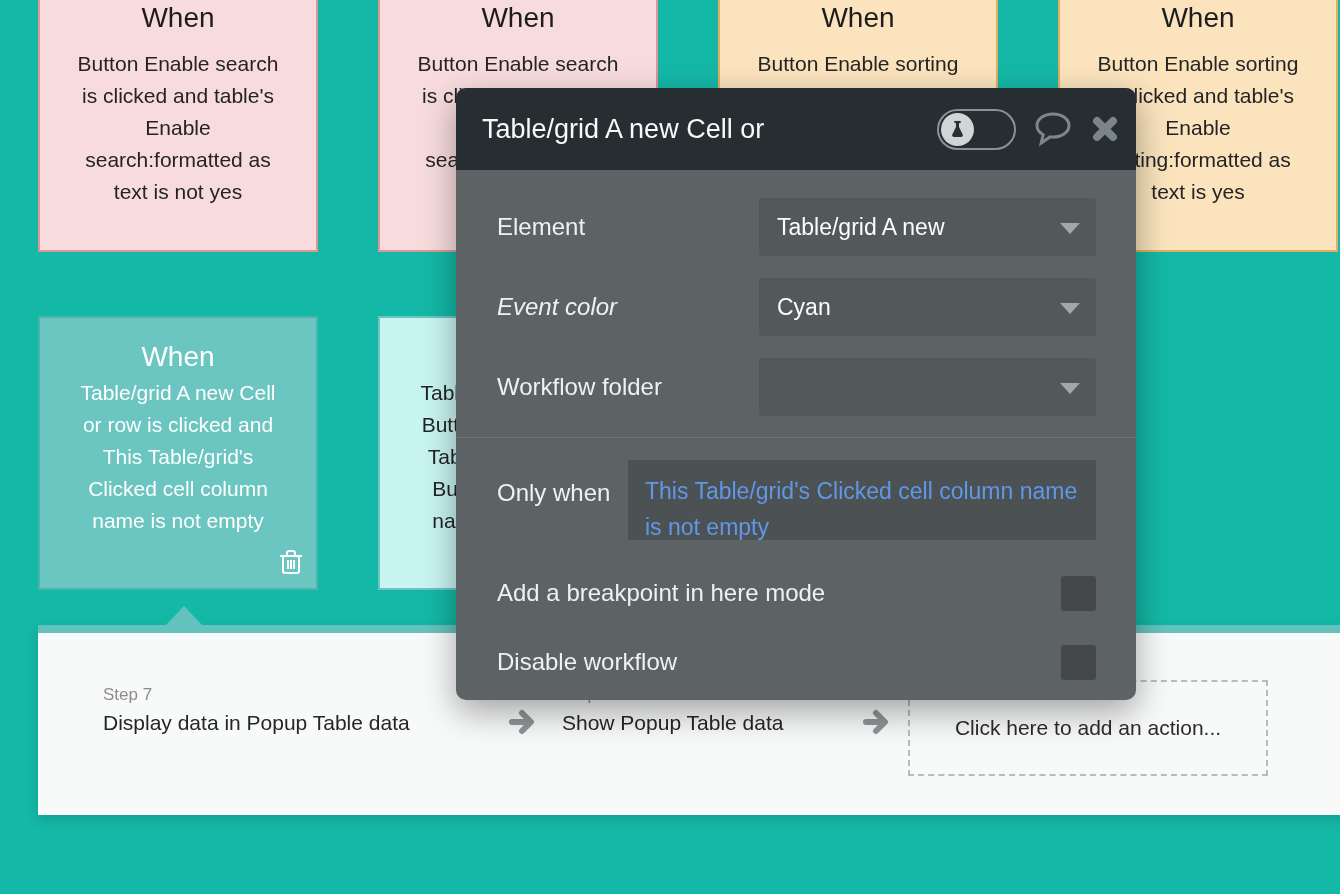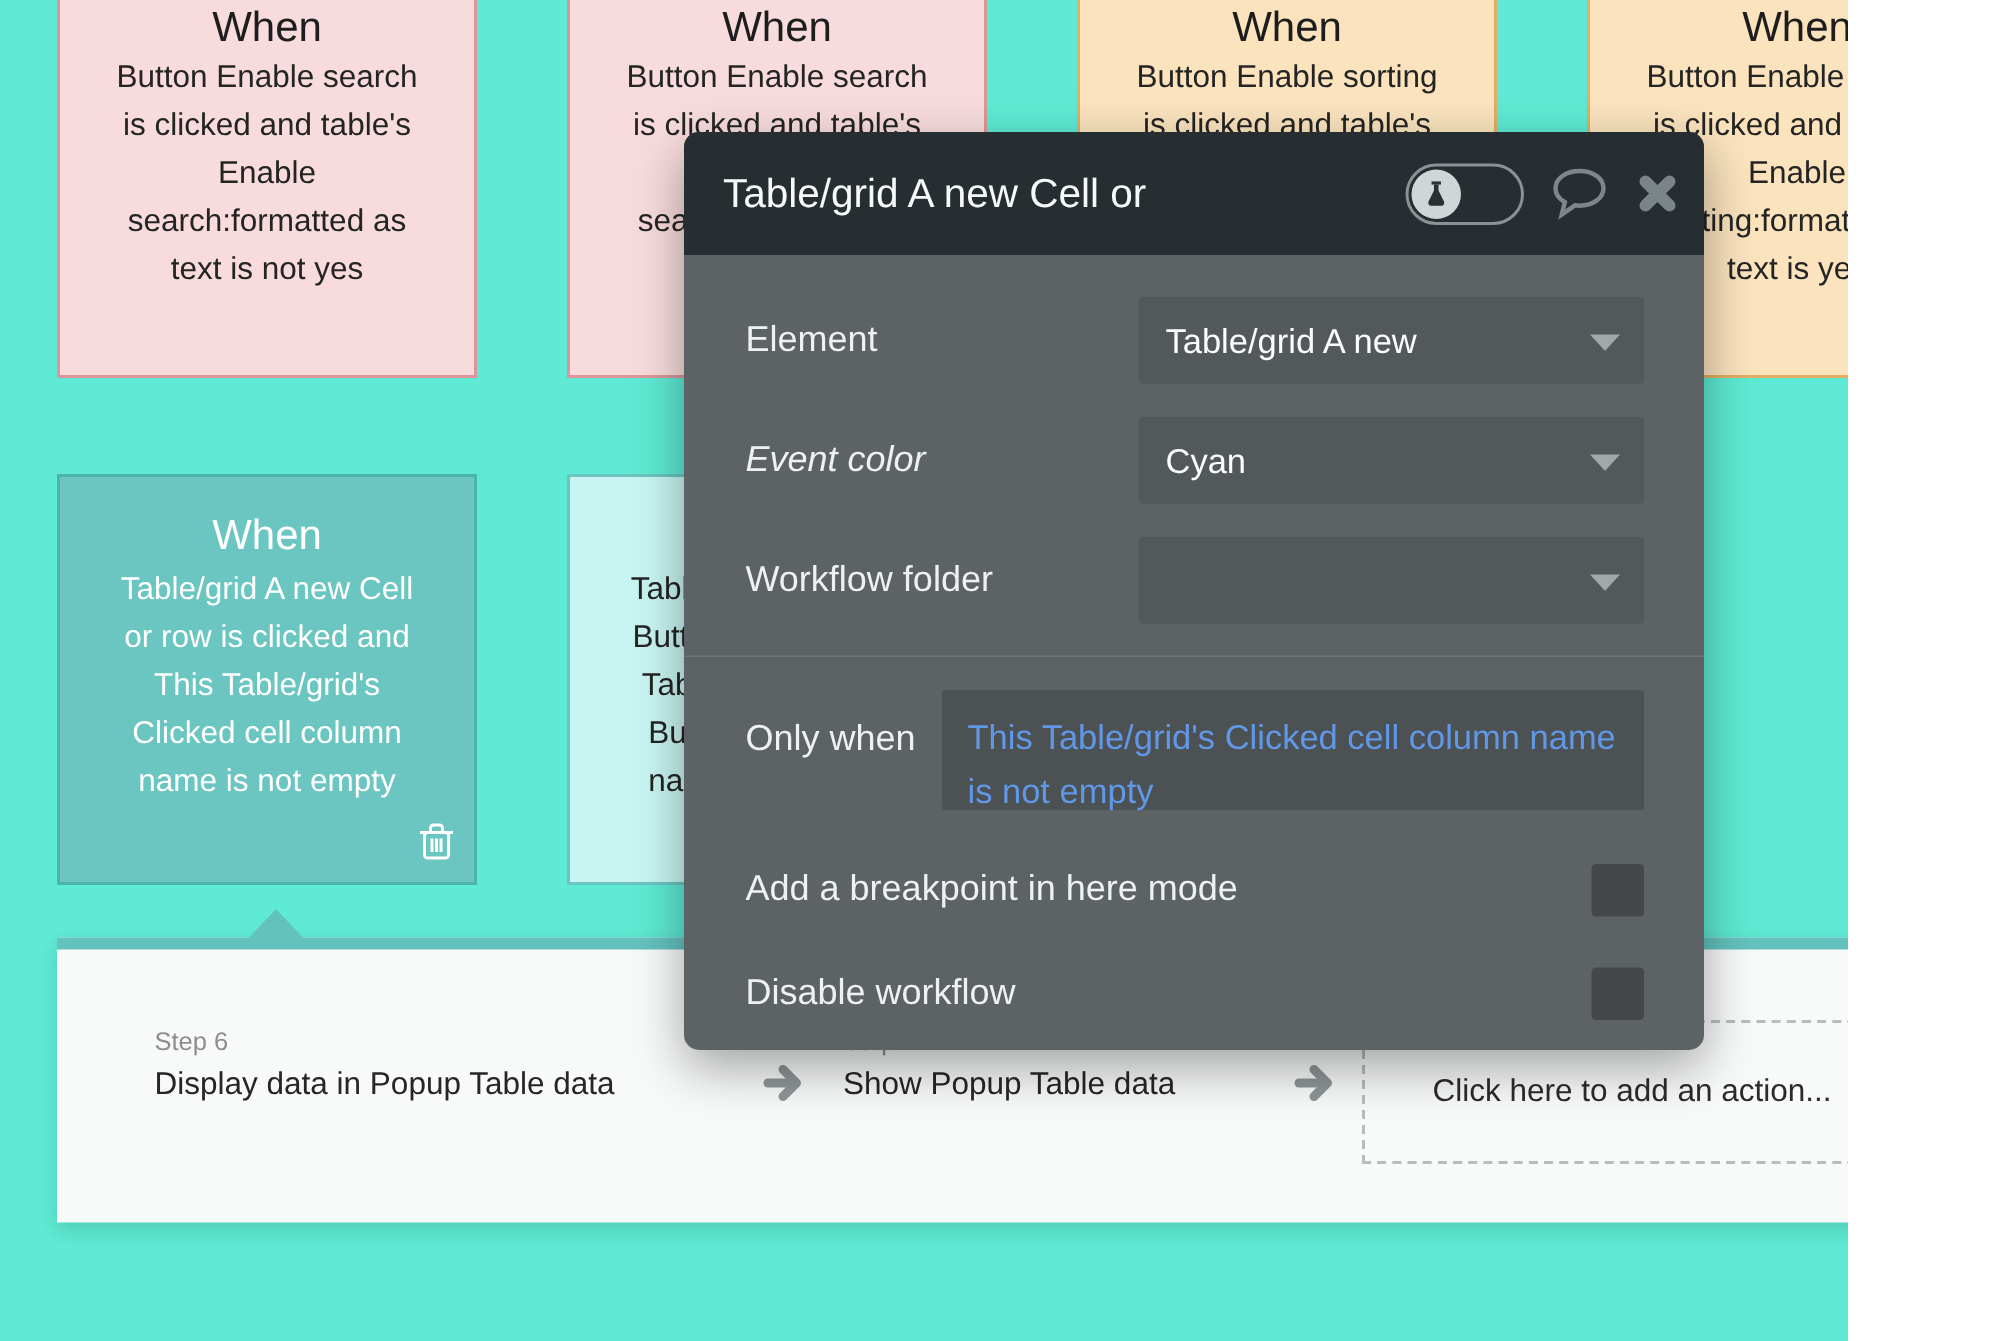--- a/index.html
+++ b/index.html
@@ -1,25 +1,25 @@
 <!DOCTYPE html>
 <html><head>
 <meta charset="utf-8">
 <style>
   * { margin:0; padding:0; box-sizing:border-box; }
   html,body { width:1340px; height:894px; overflow:hidden; background:#ffffff;
               font-family:"Liberation Sans", sans-serif; }
-  #stage { position:relative; width:1232px; height:894px; background:#5eead4; overflow:hidden; }
+  #stage { position:relative; width:1340px; height:894px; background:#14b8a6; overflow:hidden; }
 
   
   .card { position:absolute; width:280px; text-align:center; border:2px solid; }
   .card-title { font-size:28px; line-height:36px; color:#1d1d1d; }
   .card-body { font-size:21px; line-height:32px; color:#242424; white-space:pre-line; padding:0 8px; }
   .row1 { top:-10px; height:262px; padding-top:8px; }
-  .row1 .card-body { }
+  .row1 .card-body { margin-top:12px; }
   .row2 { top:316px; height:274px; padding-top:21px; }
   .row2 .card-body { margin-top:2px; }
   .card.pink   { background:#f8dcdd; border-color:#dd9598; }
   .card.orange { background:#fae3bd; border-color:#e3ad62; }
   .card.teal   { background:#6bc5c1; border-color:#4db3ae; }
   .card.teal .card-title, .card.teal .card-body { color:#ffffff; }
   .card.lightcyan { background:#c8f5f2; border-color:#6bc5c1; }
   .trash { position:absolute; right:12px; bottom:8px; }
 
   
@@ -124,21 +124,21 @@
     <div class="card-body">Table/grid A new Cell
 Button is clicked and
 Table/grid's Clicked
 Button cell column
 name is not empty</div>
   </div>
 
   <div id="action-strip">
     <div id="notch"></div>
 
-    <div class="step-label" style="left:65px;">Step 6</div>
+    <div class="step-label" style="left:65px;">Step 7</div>
     <div class="step-action" style="left:65px;">Display data in Popup Table data</div>
 
     <span class="arrow" style="left:470px;">
       <svg width="30" height="26" viewBox="0 0 30 26" fill="none" stroke="#8f9698" stroke-width="6" stroke-linecap="round" stroke-linejoin="round">
         <path d="M4 13h17"></path>
           <path d="M14 4l9 9-9 9"></path>
       </svg>
     </span>
 
     <div class="step-label" style="left:524px;">Step 2</div>

